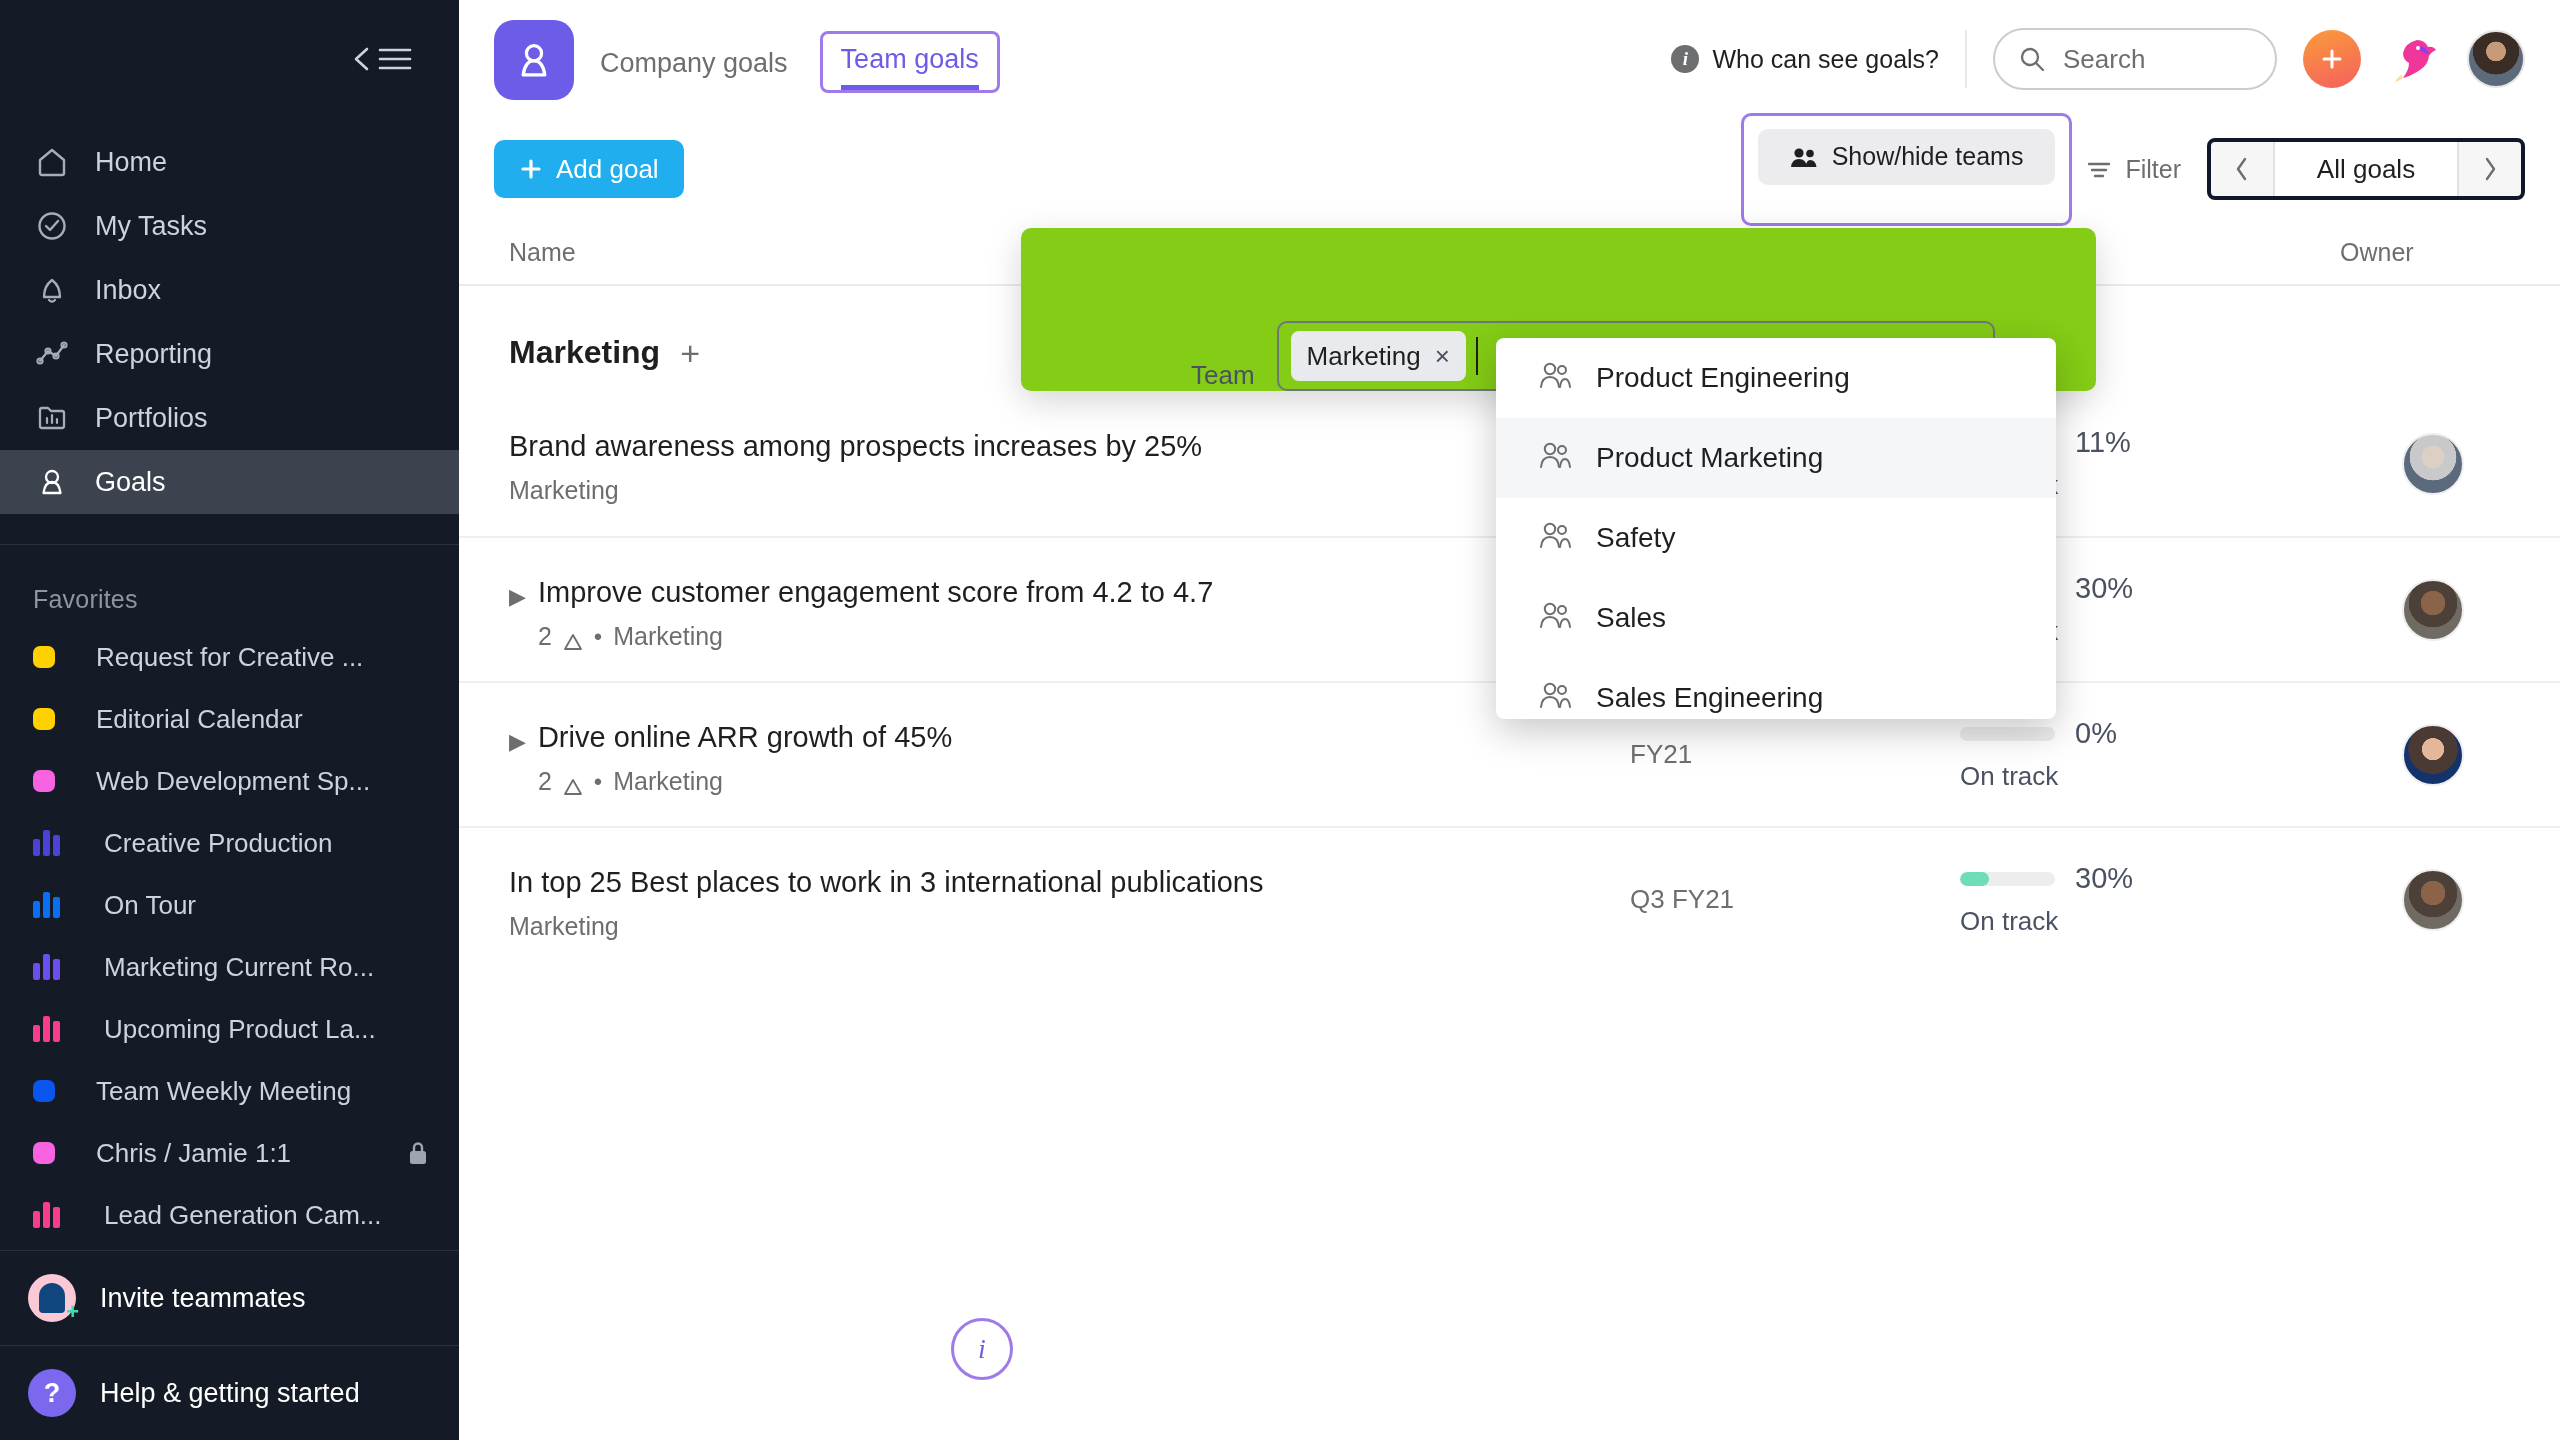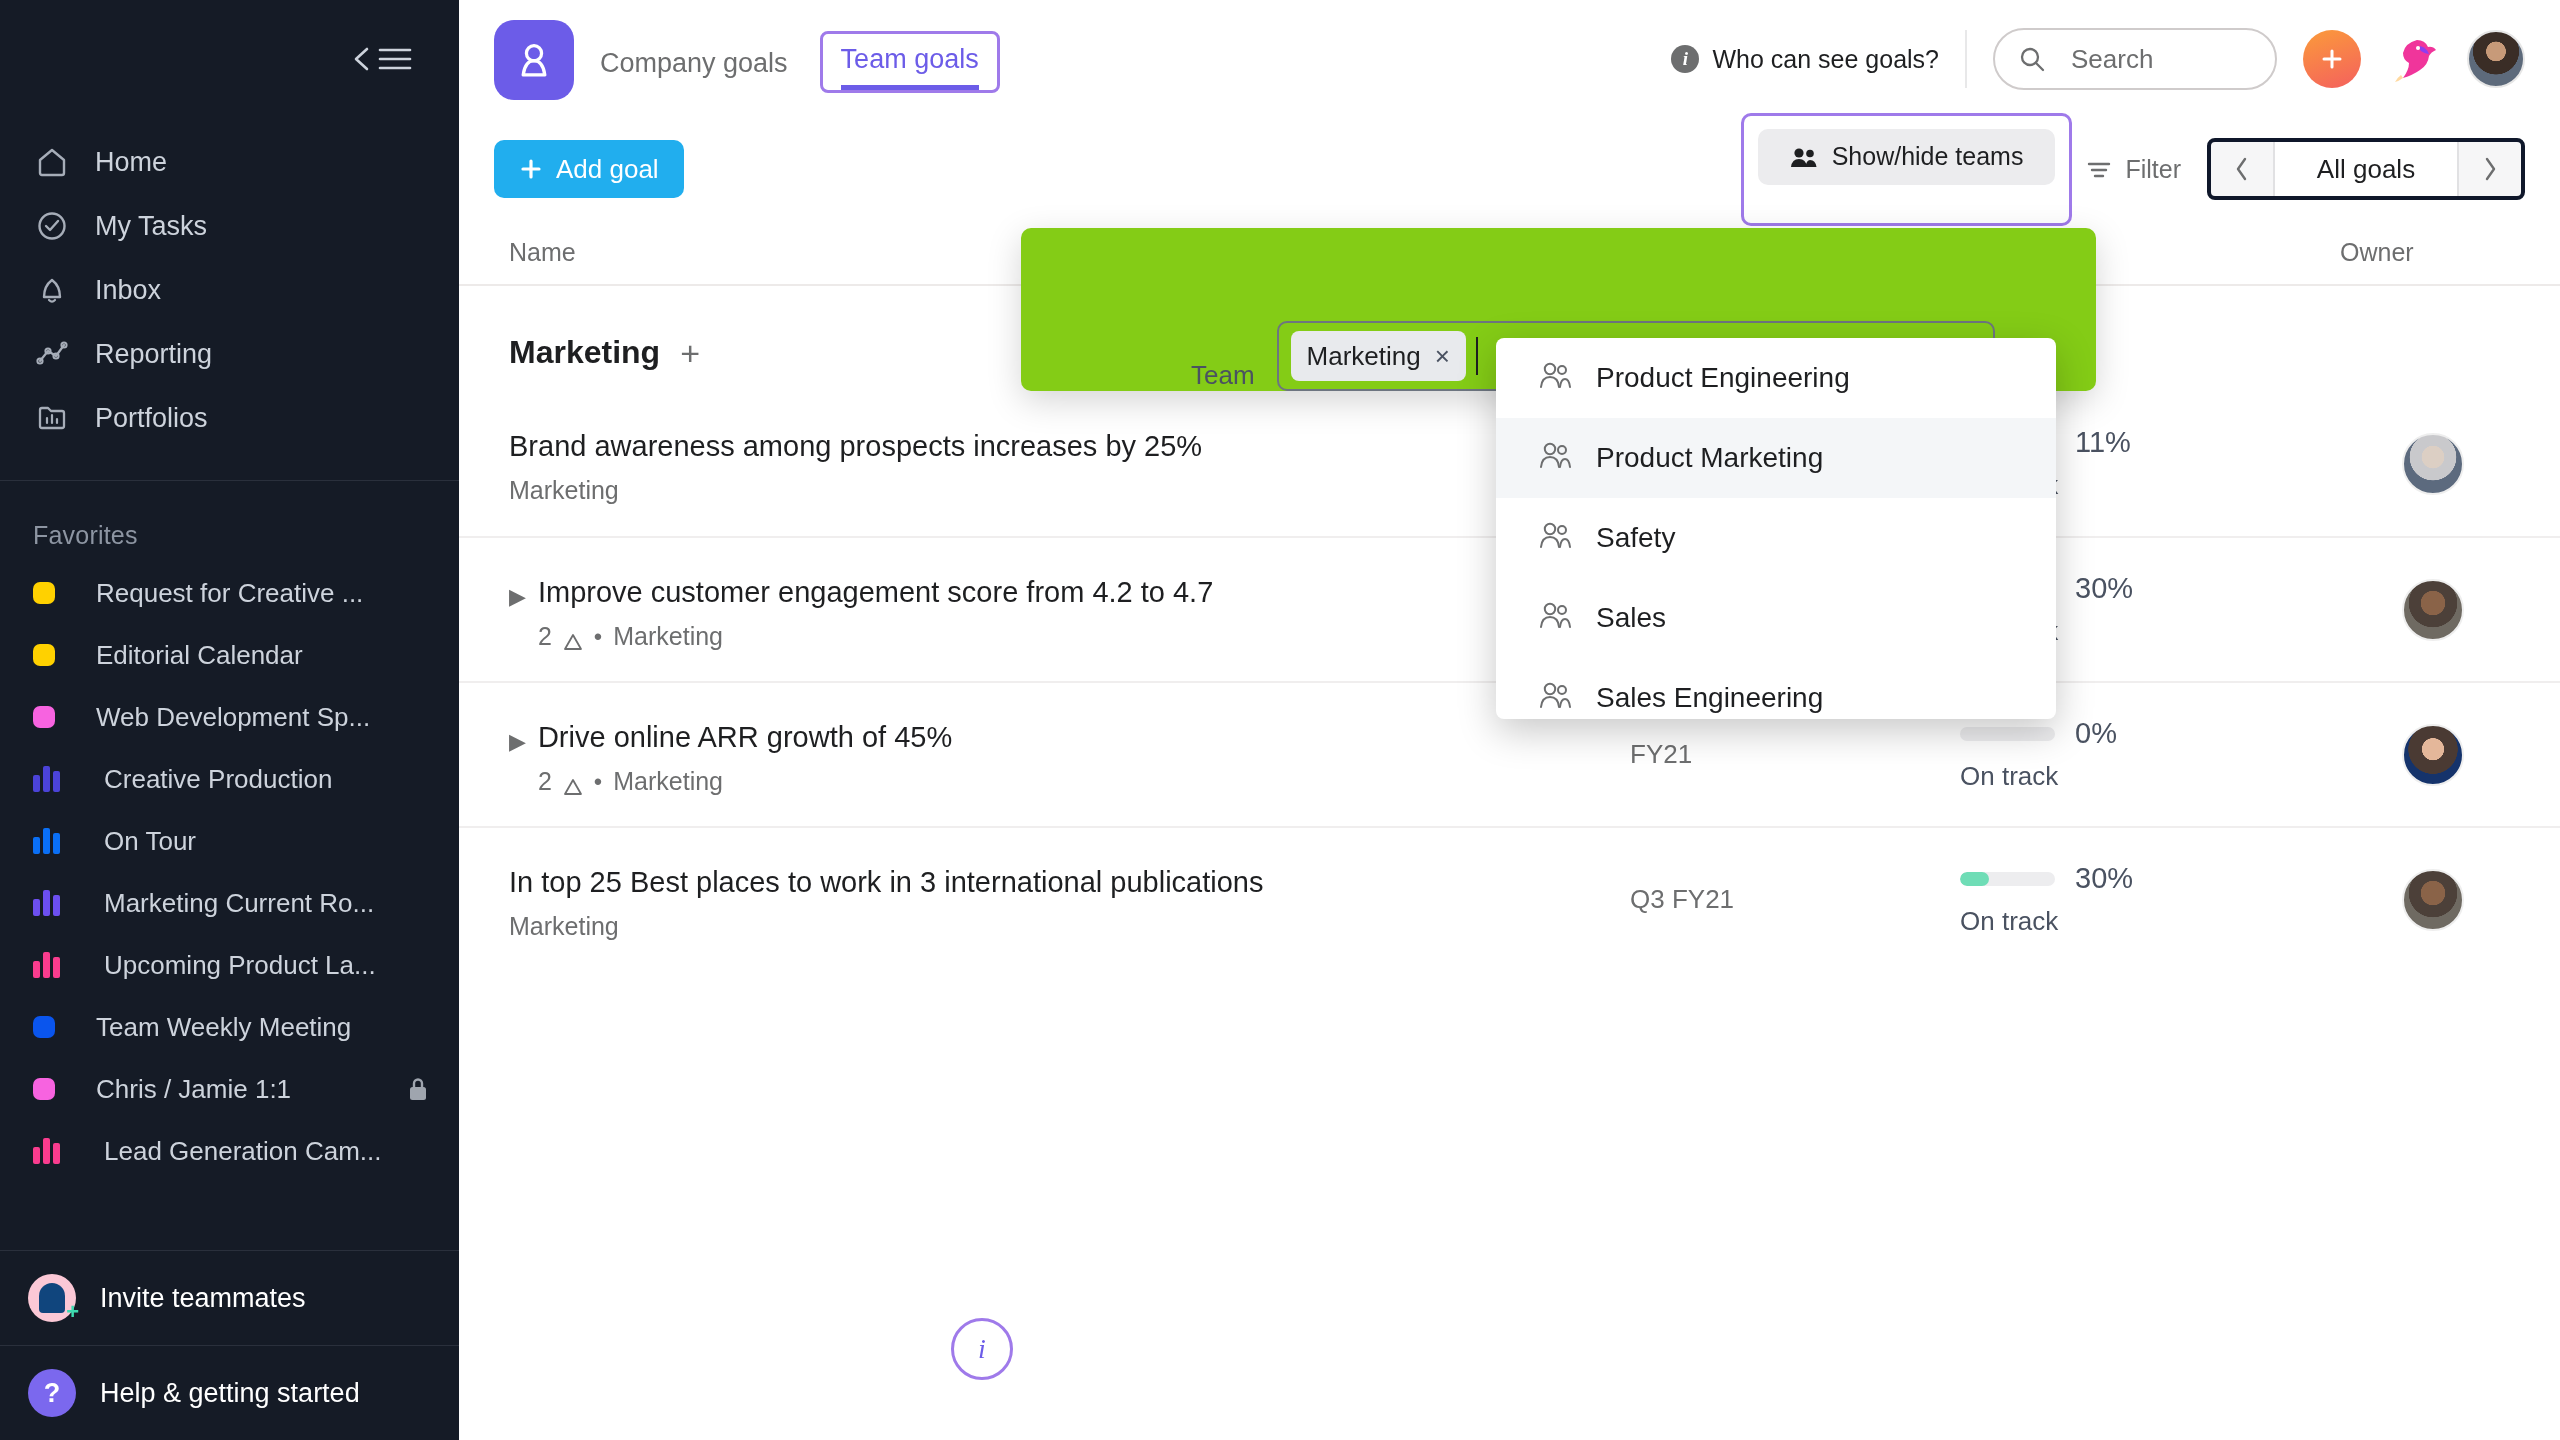--- a/index.html
+++ b/index.html
@@ -83,21 +83,21 @@
   .topright { margin-left: auto; display: flex; align-items: center; gap: 26px; padding-top: 28px; }
   .who { display: flex; align-items: center; gap: 13px; font-size: 25px; color: #1e1f21; cursor: pointer; }
   .info-circle {
     width: 28px; height: 28px; border-radius: 50%; background: #6d6e6f; color: #fff;
     display: flex; align-items: center; justify-content: center; font-size: 19px;
     font-weight: bold; font-style: italic; font-family: "Liberation Serif", serif;
   }
   .vsep { width: 2px; height: 58px; background: #e8e8e9; }
   .search {
     width: 284px; height: 62px; border: 2px solid #cfcbcb; border-radius: 31px;
-    display: flex; align-items: center; gap: 24px; padding: 18px 22px; cursor: text;
+    display: flex; align-items: center; gap: 16px; padding: 18px 22px; cursor: text;
   }
   .search-ph { color: #6d6e6f; font-size: 26px; }
   .plus-btn {
     width: 58px; height: 58px; border-radius: 50%;
     background: linear-gradient(160deg,#fb9b3a,#f4605e);
     display:flex; align-items:center; justify-content:center; cursor: pointer;
   }
   .bird { width: 54px; height: 54px; }
   .avatar-top {
     width: 58px; height: 58px; border-radius: 50%; cursor: pointer;
@@ -267,20 +267,29 @@
         <span class="ico">
           <svg width="34" height="34" viewBox="0 0 34 34">
               <path d="M5 9 Q5 7 7 7 L13 7 L16 10 L27 10 Q29 10 29 12 L29 25 Q29 27 27 27 L7 27 Q5 27 5 25 Z" fill="none" stroke="#a6adb8" stroke-width="2.3" stroke-linejoin="round"></path>
               <line x1="12" y1="22" x2="12" y2="17" stroke="#a6adb8" stroke-width="2.2" stroke-linecap="round"></line>
               <line x1="17" y1="22" x2="17" y2="14" stroke="#a6adb8" stroke-width="2.2" stroke-linecap="round"></line>
               <line x1="22" y1="22" x2="22" y2="18" stroke="#a6adb8" stroke-width="2.2" stroke-linecap="round"></line>
             </svg>
         </span>
         <span>Portfolios</span>
       </div>
+      <div class="nav-item active">
+        <span class="ico">
+          <svg width="34" height="34" viewBox="0 0 34 34">
+              <circle cx="17" cy="12" r="6" fill="none" stroke="#fff" stroke-width="2.3"></circle>
+              <path d="M8.5 28 Q10 17 17 17 Q24 17 25.5 28 Z" fill="none" stroke="#fff" stroke-width="2.3" stroke-linejoin="round"></path>
+            </svg>
+        </span>
+        <span>Goals</span>
+      </div>
     </nav>
 
     <div class="sb-divider"></div>
 
     <div class="fav-title">Favorites</div>
 
     <div>
       <div class="fav-item">
         <span class="dot" style="background:#ffd100"></span>
         <span class="fav-label">Request for Creative ...</span>

